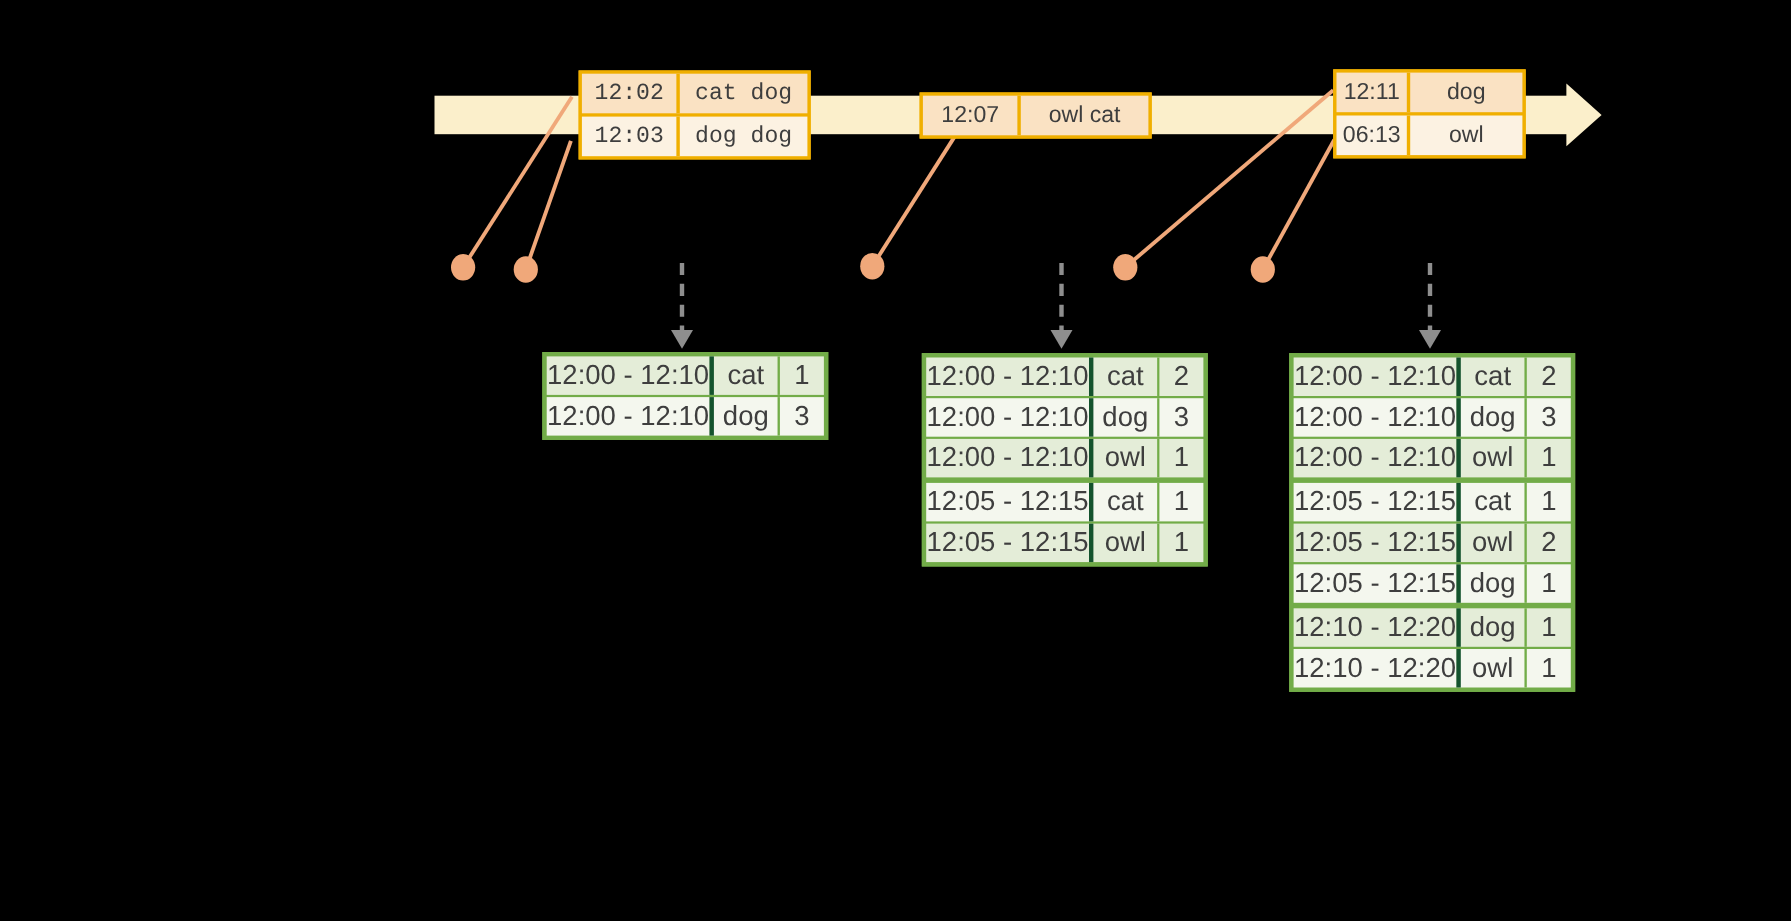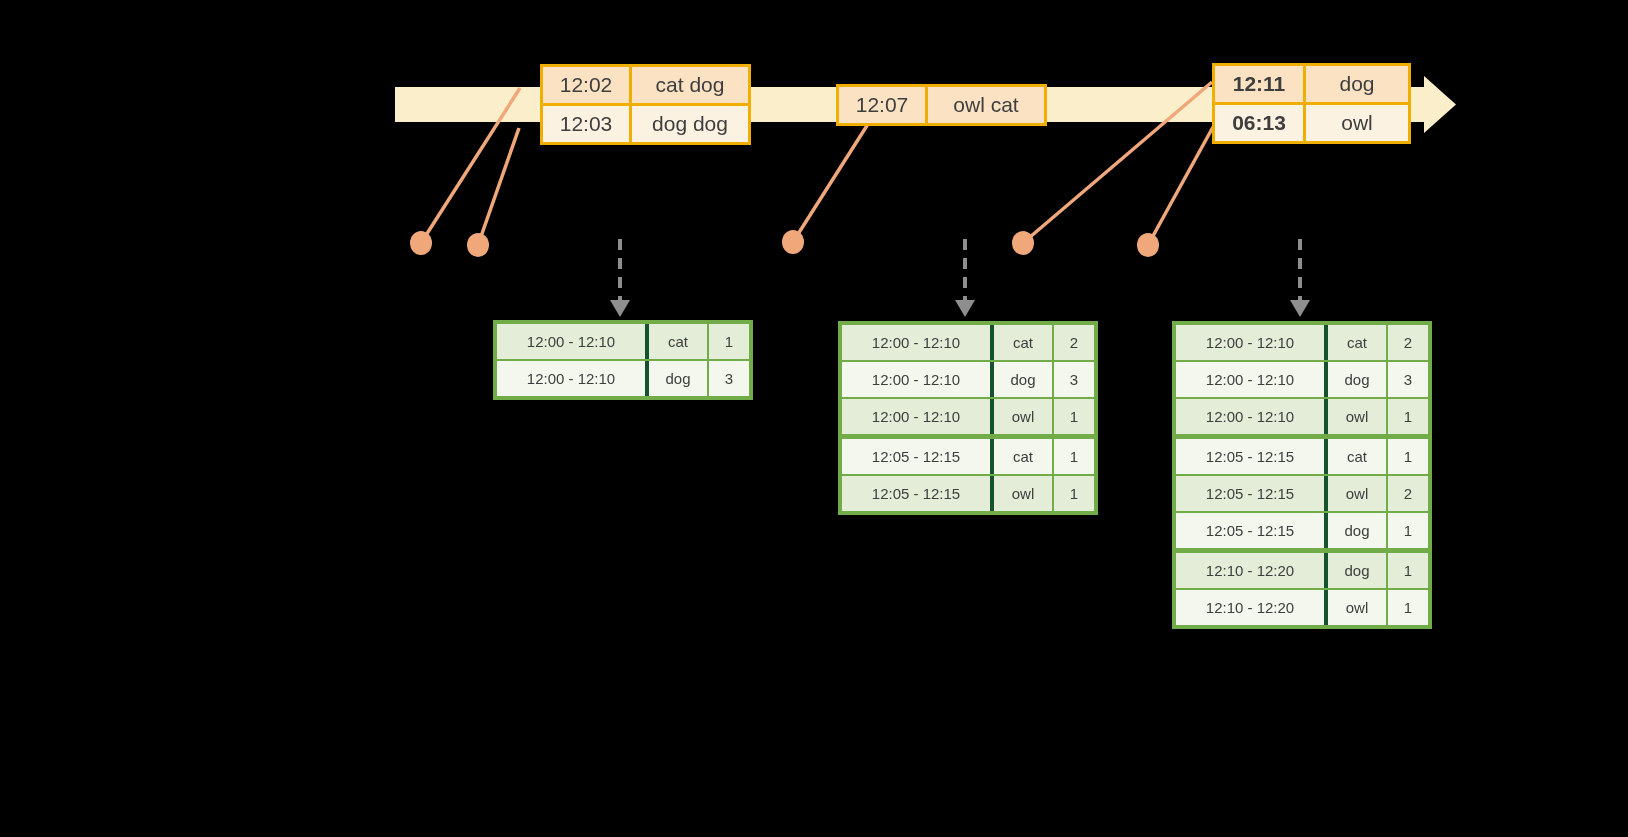--- a/index.html
+++ b/index.html
@@ -10,32 +10,32 @@
   
   .etable{position:absolute;border:3px solid #F0AF00;background:#F0AF00;}
   .erow{display:flex;}
   .erow + .erow{border-top:3px solid #F0AF00;}
   .erow:nth-of-type(odd) .ecell{background:#FAE2C3;}
   .erow:nth-of-type(even) .ecell{background:#FCF2E2;}
   .ecell{display:flex;align-items:center;justify-content:center;
          height:36px;font-size:21px;}
   .ecell.time{width:86px;}
   .ecell.words{width:116px;border-left:3px solid #F0AF00;}
-  .etable.narrow .ecell.time{width:88px;font-weight:bold;}
+  .etable.narrow .ecell.time{width:64px;}
   .etable.narrow .ecell.words{width:102px;}
 
   
   .rtable{position:absolute;border:4px solid #72AC48;background:#72AC48;}
   .rrow{display:flex;}
   .rrow + .rrow{border-top:2px solid #72AC48;}
   .rrow.sep{border-top:5px solid #72AC48;}
   .rrow:nth-of-type(odd) .rcell{background:#E4EDD8;}
   .rrow:nth-of-type(even) .rcell{background:#F4F7EE;}
   .rcell{display:flex;align-items:center;justify-content:center;
-         height:35px;font-size:15px;}
+         height:35px;font-size:25px;}
   .rcell.window{width:148px;}
   .rcell.word{width:58px;border-left:4px solid #14532d;}
   .rcell.count{width:40px;border-left:2px solid #72AC48;}
 </style>
 </head>
 <body>
 
 <div class="canvas">
 
   <svg class="overlay" width="1628" height="837" viewBox="0 0 1628 837">
@@ -64,21 +64,21 @@
       <line x1="965" y1="239" x2="965" y2="301"></line>
       <line x1="1300" y1="239" x2="1300" y2="301"></line>
     </g>
     <g fill="#8E8E8E">
       <polygon points="610,300 630,300 620,317"></polygon>
       <polygon points="955,300 975,300 965,317"></polygon>
       <polygon points="1290,300 1310,300 1300,317"></polygon>
     </g>
   </svg>
 
-  <div class="etable" style="left:540px;top:64px;">
+  <div class="etable" style="left:526px;top:64px;font-family:Liberation Mono, monospace;">
 
       <div class="erow">
         <div class="ecell time">12:02</div>
         <div class="ecell words">cat dog</div>
       </div>
 
       <div class="erow">
         <div class="ecell time">12:03</div>
         <div class="ecell words">dog dog</div>
       </div>

